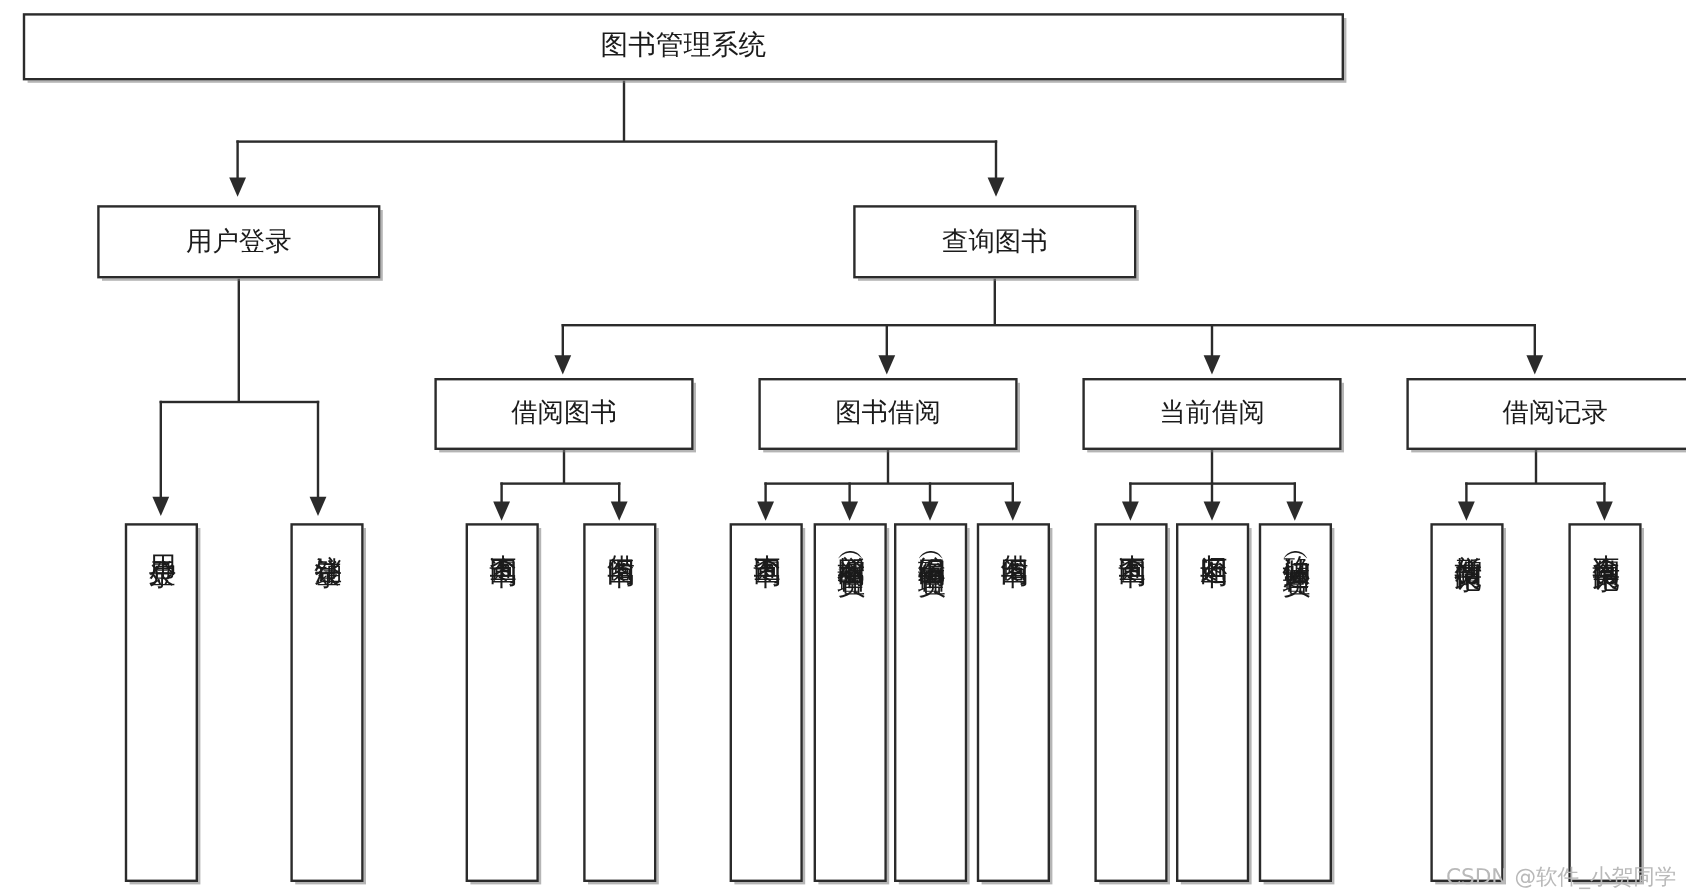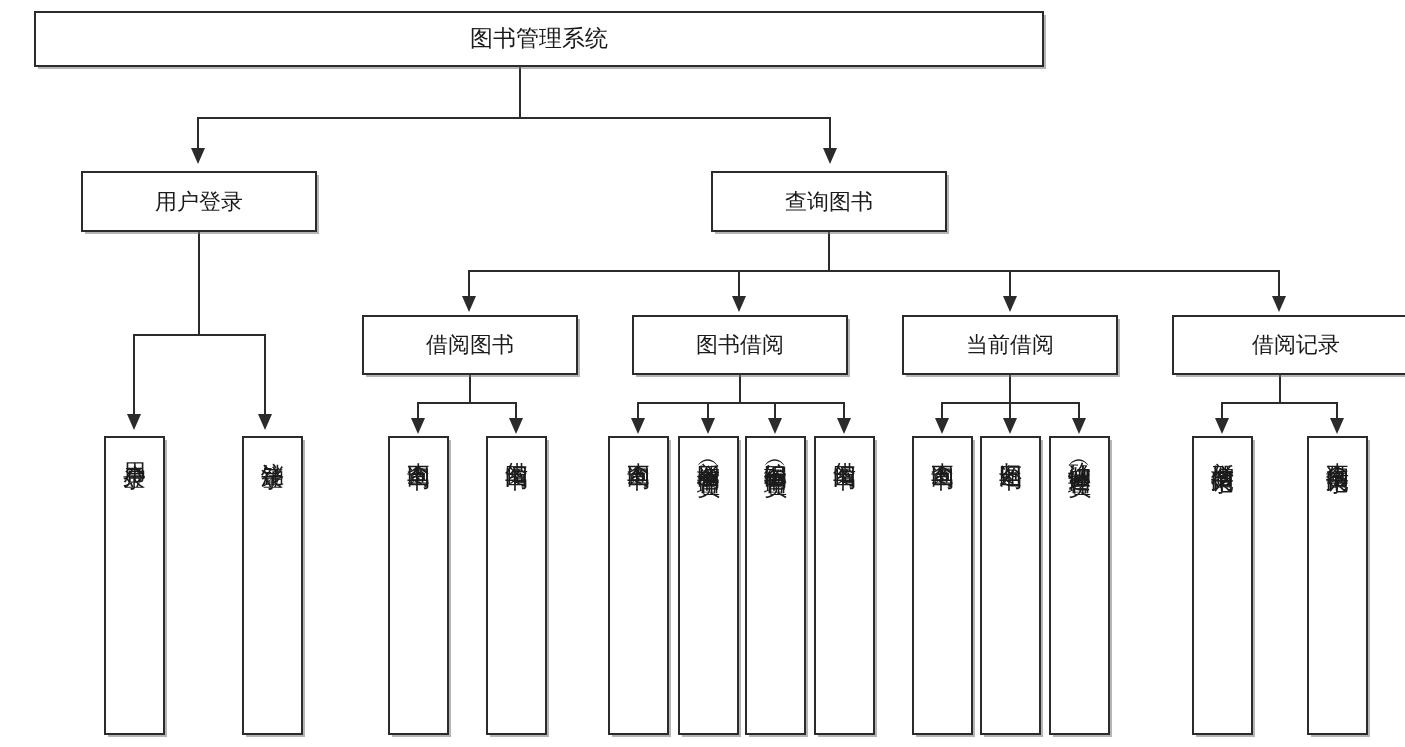--- a/index.html
+++ b/index.html
@@ -86,21 +86,21 @@
     white-space: nowrap;
     z-index: 6;
     font-family: "DejaVu Sans", "Liberation Sans", sans-serif;
   }
 </style>
 </head>
 <body>
 
 <div id="canvas">
 
-  <div class="node horiz root shadowed" style="left:34px; top:11px; width:1010px; height:56px;">
+  <div class="node horiz root shadowed" style="left:19px; top:11px; width:1101px; height:56px;">
     <span class="label">图书管理系统</span>
   </div>
 
   <div class="ln v" style="left:519px; top:67px; width:2px; height:51px;"></div>
 
   <div class="ln h" style="left:197px; top:117px; width:634px; height:2px;"></div>
 
   <div class="ln v" style="left:197px; top:117px; width:2px; height:33px;"></div>
   <div class="arrow" style="left:191px; top:148px;"></div>
 
@@ -232,14 +232,15 @@
   </div>
 
   <div class="node vert shadowed" style="left:1192px; top:436px; width:61px; height:299px;">
     <span class="label">新增借阅记录</span>
   </div>
 
   <div class="node vert shadowed" style="left:1307px; top:436px; width:61px; height:299px;">
     <span class="label">查询借阅记录</span>
   </div>
 
+  <div id="watermark">CSDN @软件_小贺同学</div>
 
 </div>
 
 </body></html>

